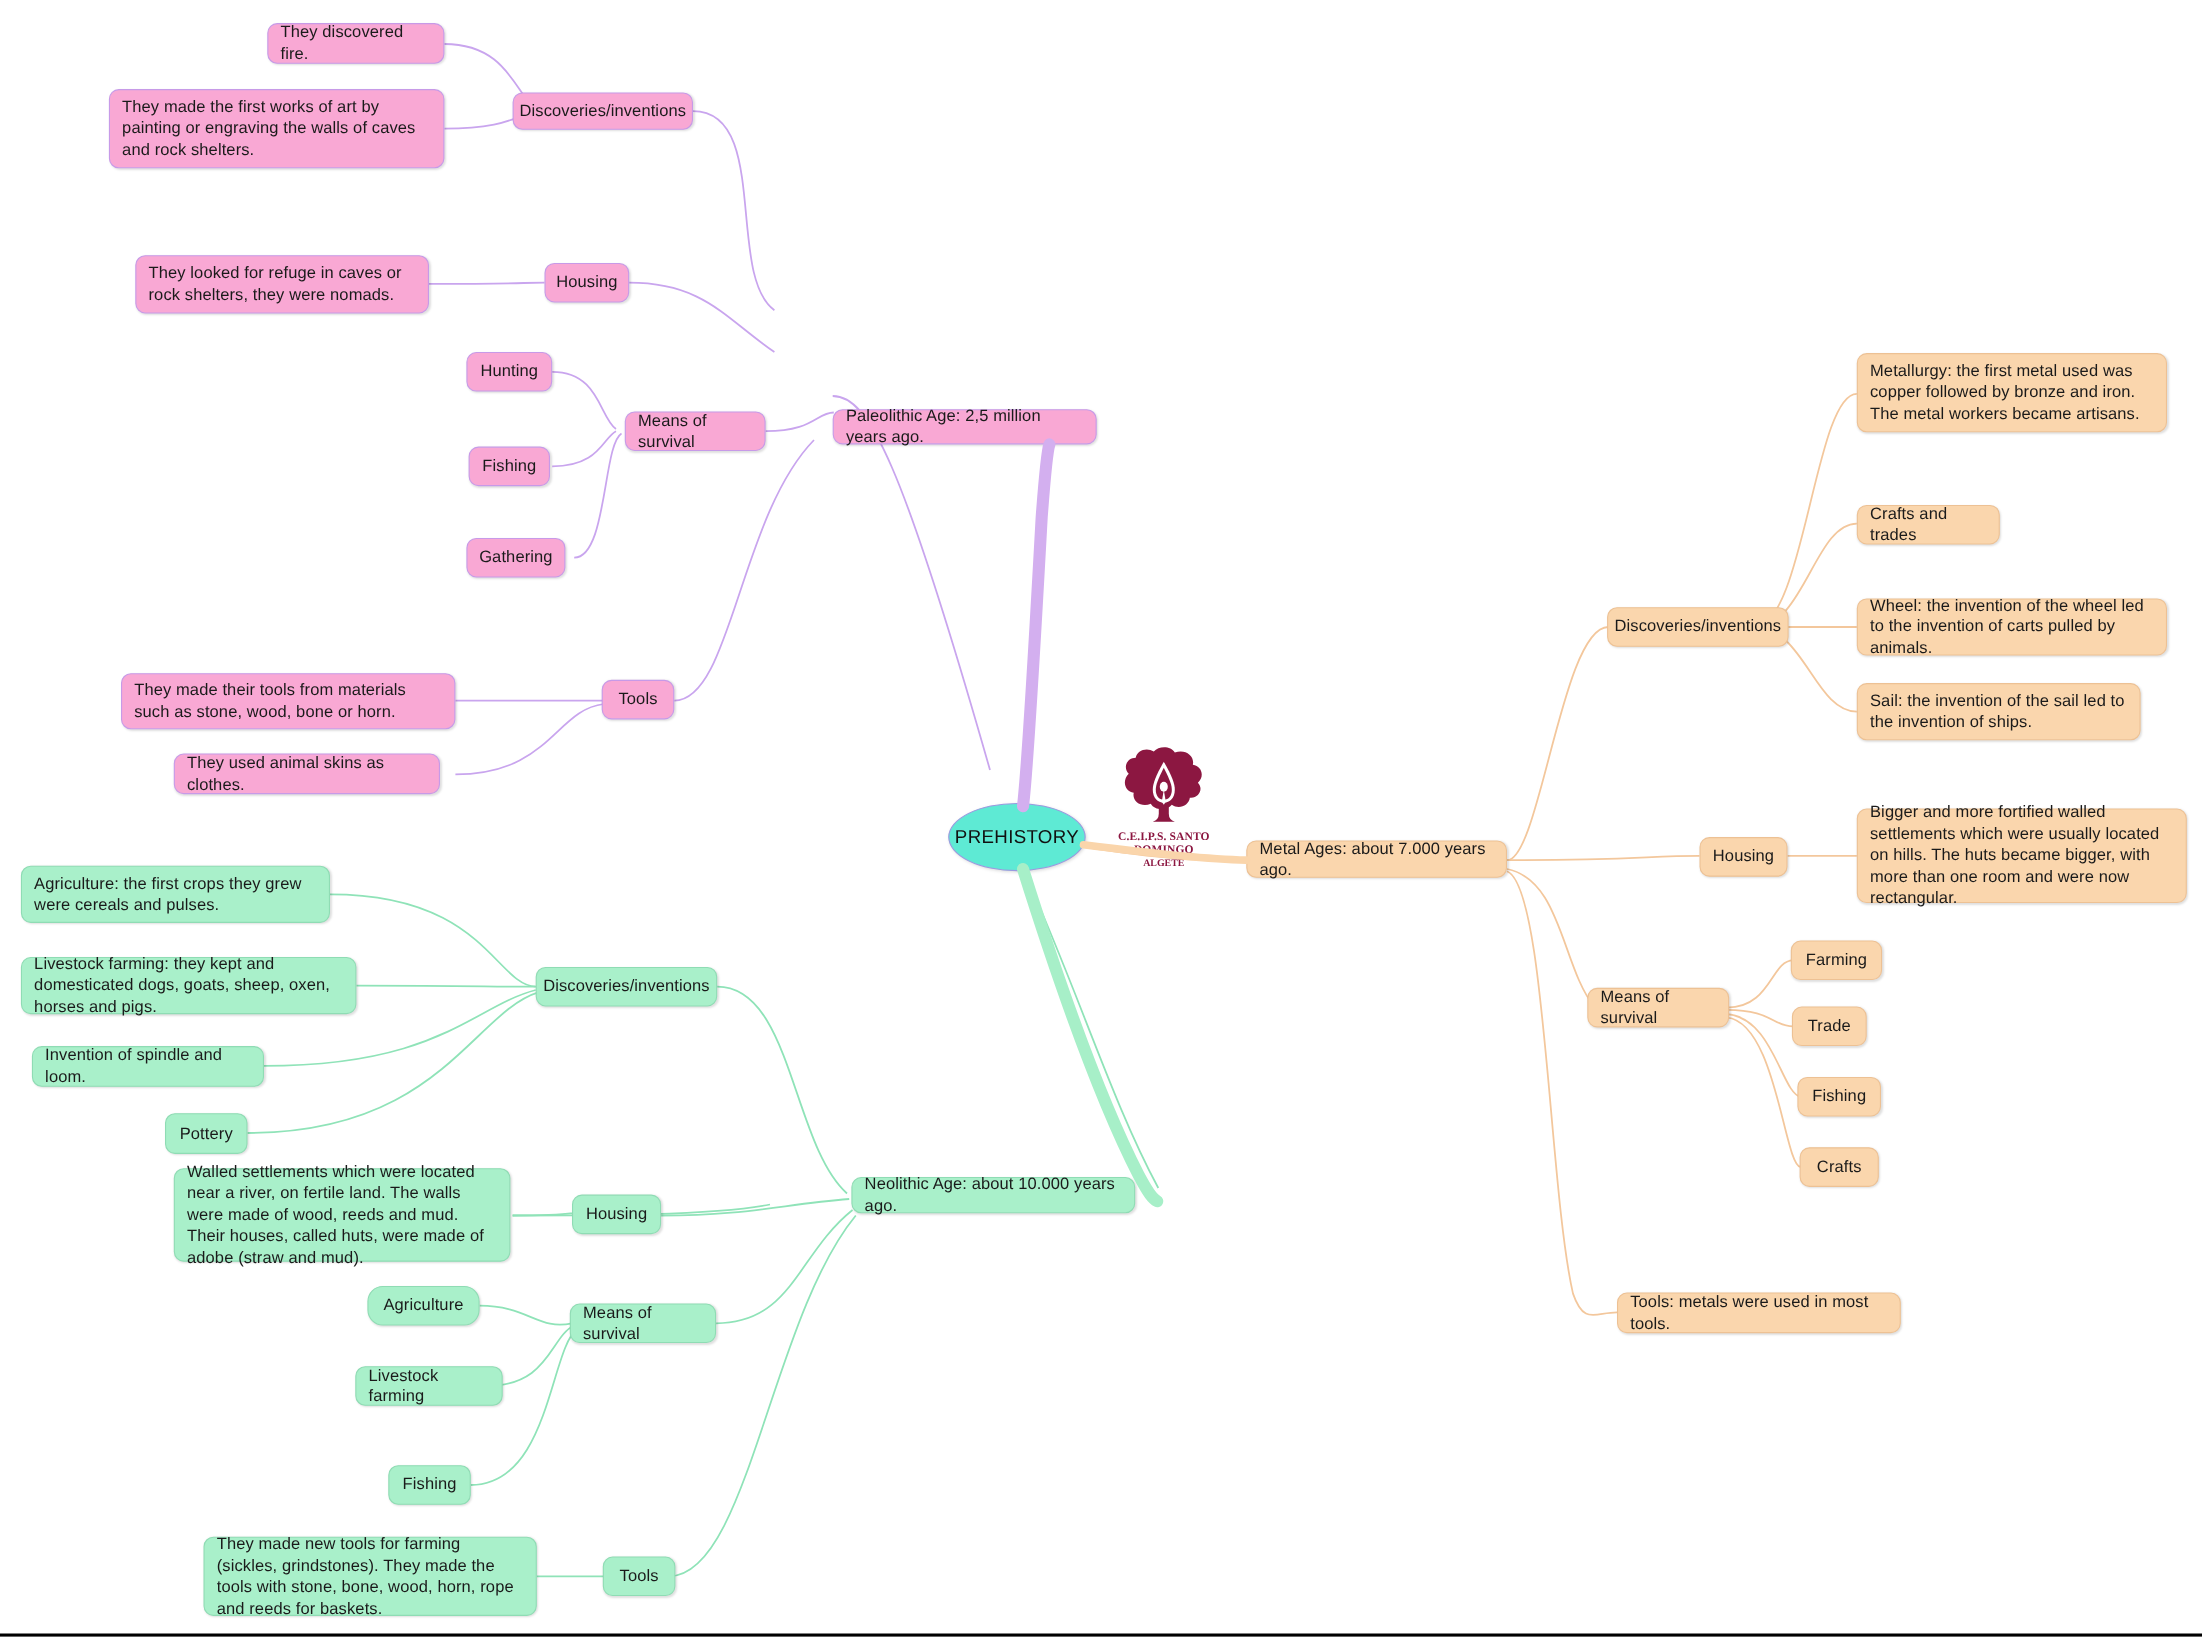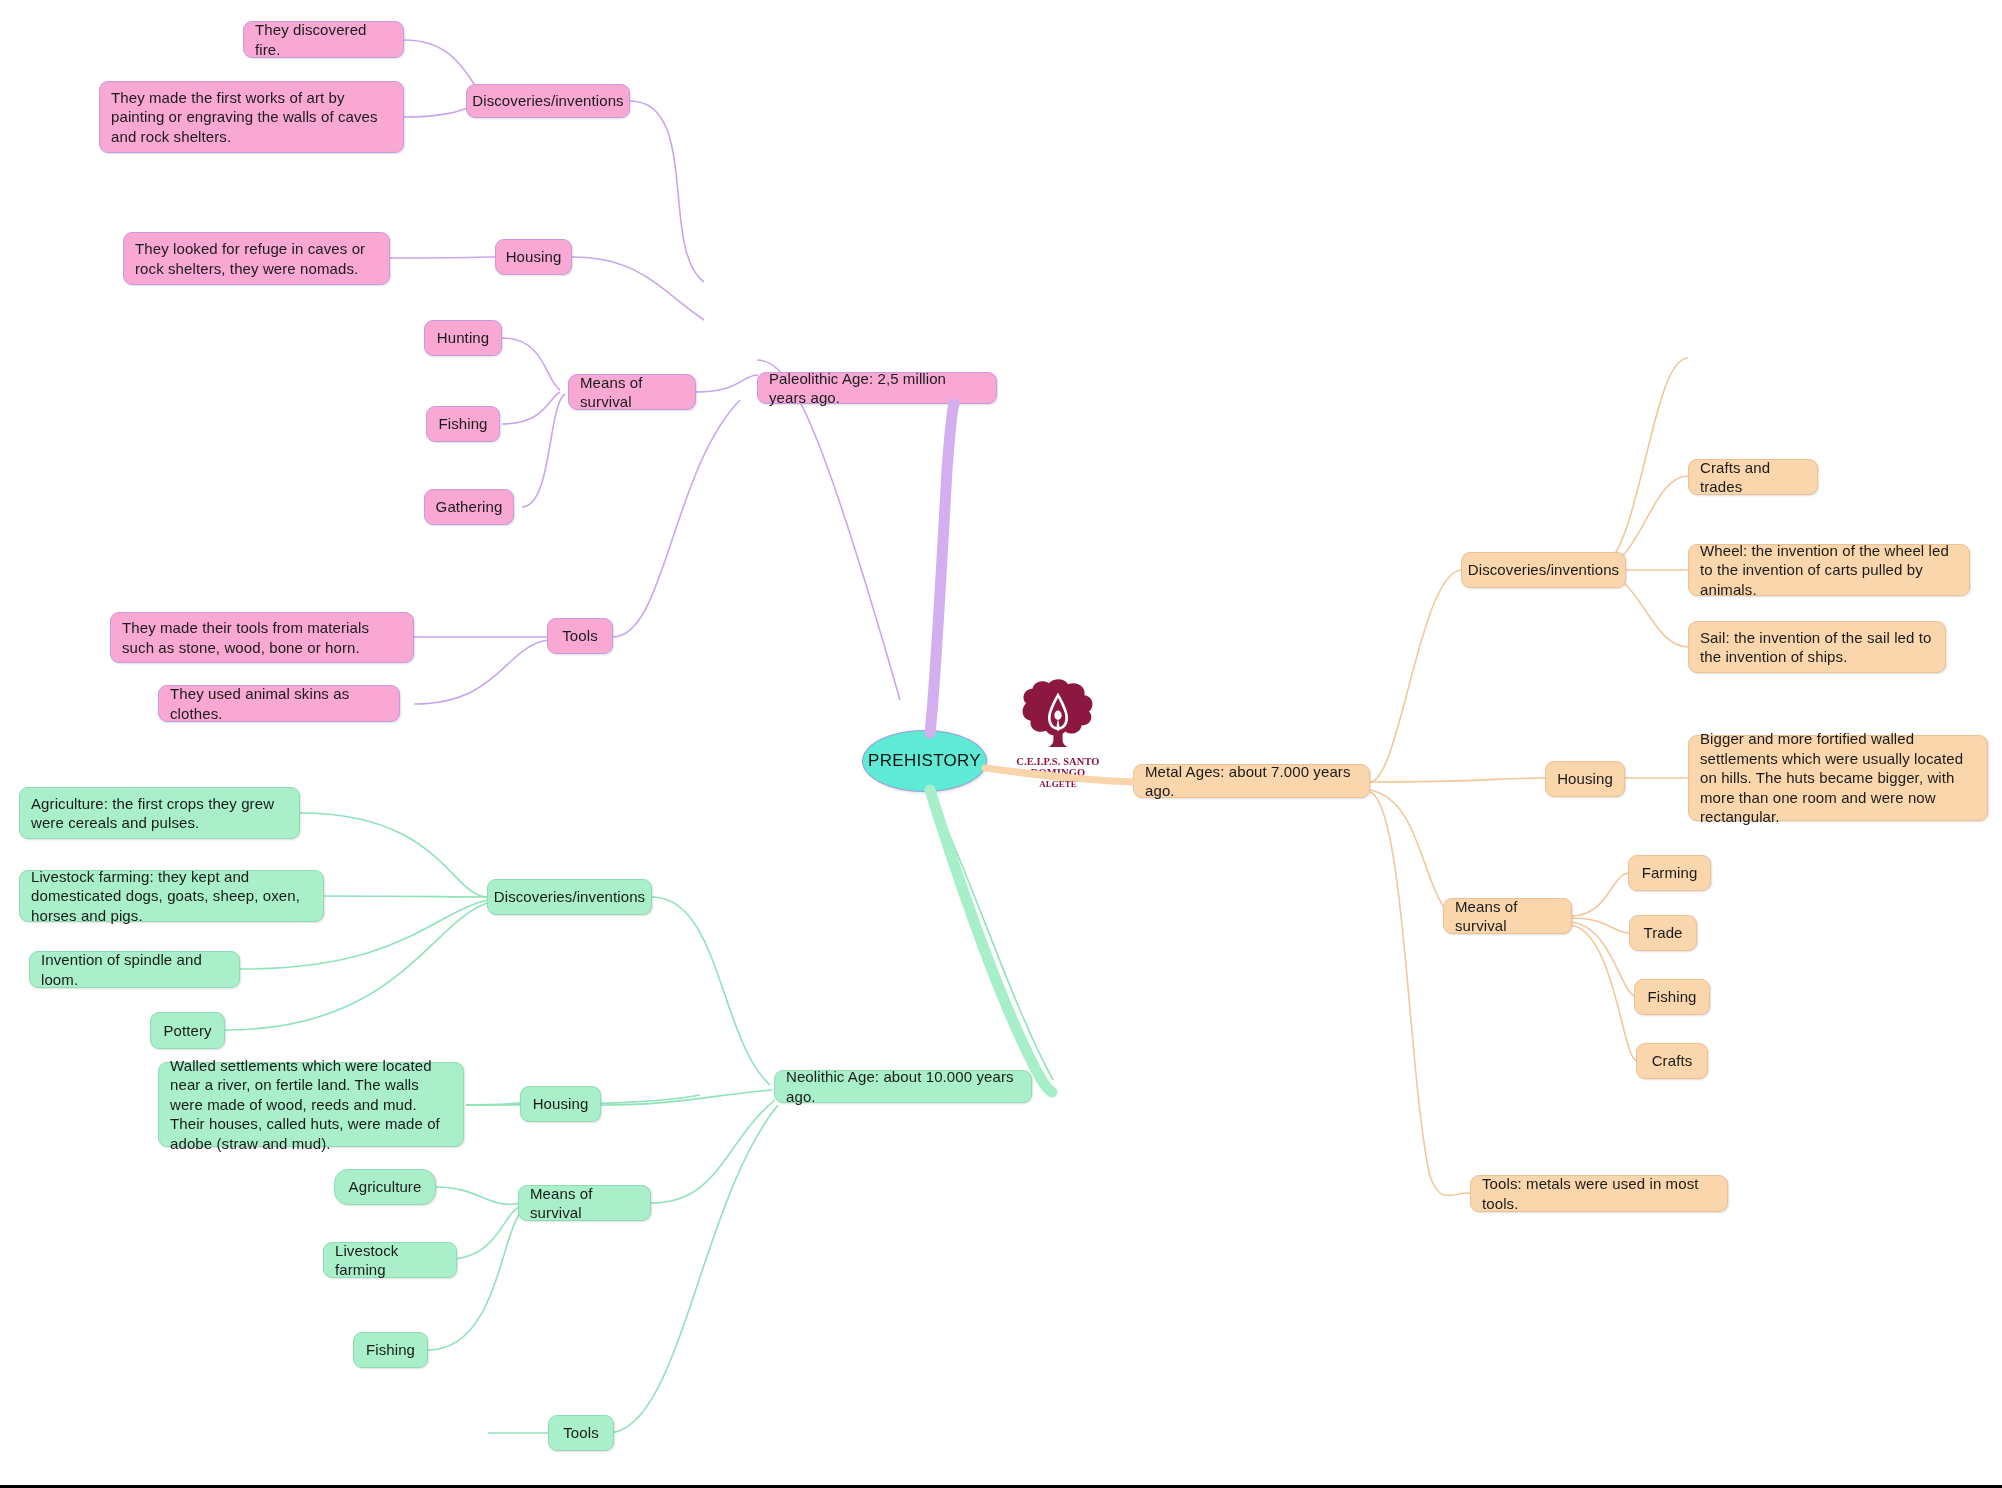--- a/index.html
+++ b/index.html
@@ -211,27 +211,33 @@
   <div class="node g" style="left:323px;top:1242px;width:134px;height:36px;justify-content:center;">
     <span>Livestock farming</span>
   </div>
   <div class="node g" style="left:353px;top:1332px;width:75px;height:36px;justify-content:center;">
     <span>Fishing</span>
   </div>
 
   <div class="node g" style="left:548px;top:1415px;width:66px;height:36px;justify-content:center;">
     <span>Tools</span>
   </div>
+  <div class="node g" style="left:185px;top:1397px;width:303px;height:72px;">
+    <span>They made new tools for farming (sickles, grindstones). They made the tools with stone, bone, wood, horn, rope and reeds for baskets.</span>
+  </div>
 
   <div class="node o" style="left:1133px;top:764px;width:237px;height:34px;justify-content:center;">
     <span>Metal Ages: about 7.000 years ago.</span>
   </div>
 
   <div class="node o" style="left:1461px;top:552px;width:165px;height:36px;justify-content:center;">
     <span>Discoveries/inventions</span>
+  </div>
+  <div class="node o" style="left:1688px;top:321px;width:282px;height:72px;">
+    <span>Metallurgy: the first metal used was copper followed by bronze and iron. The metal workers became artisans.</span>
   </div>
   <div class="node o" style="left:1688px;top:459px;width:130px;height:36px;justify-content:center;">
     <span>Crafts and trades</span>
   </div>
   <div class="node o" style="left:1688px;top:544px;width:282px;height:52px;">
     <span>Wheel: the invention of the wheel led to the invention of carts pulled by animals.</span>
   </div>
   <div class="node o" style="left:1688px;top:621px;width:258px;height:52px;">
     <span>Sail: the invention of the sail led to the invention of ships.</span>
   </div>

